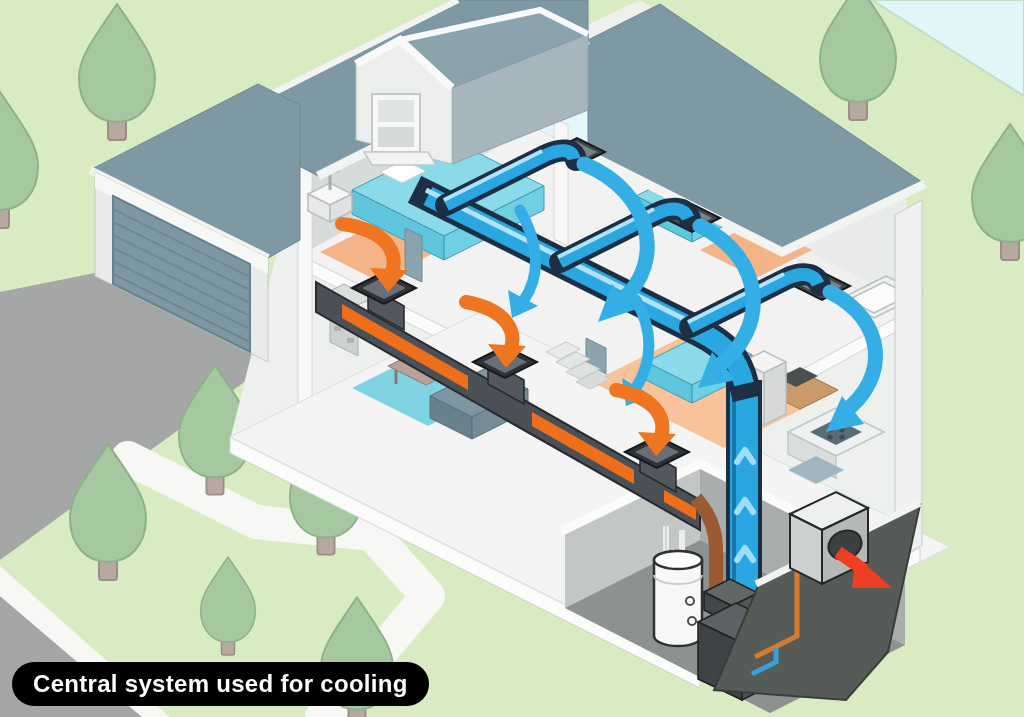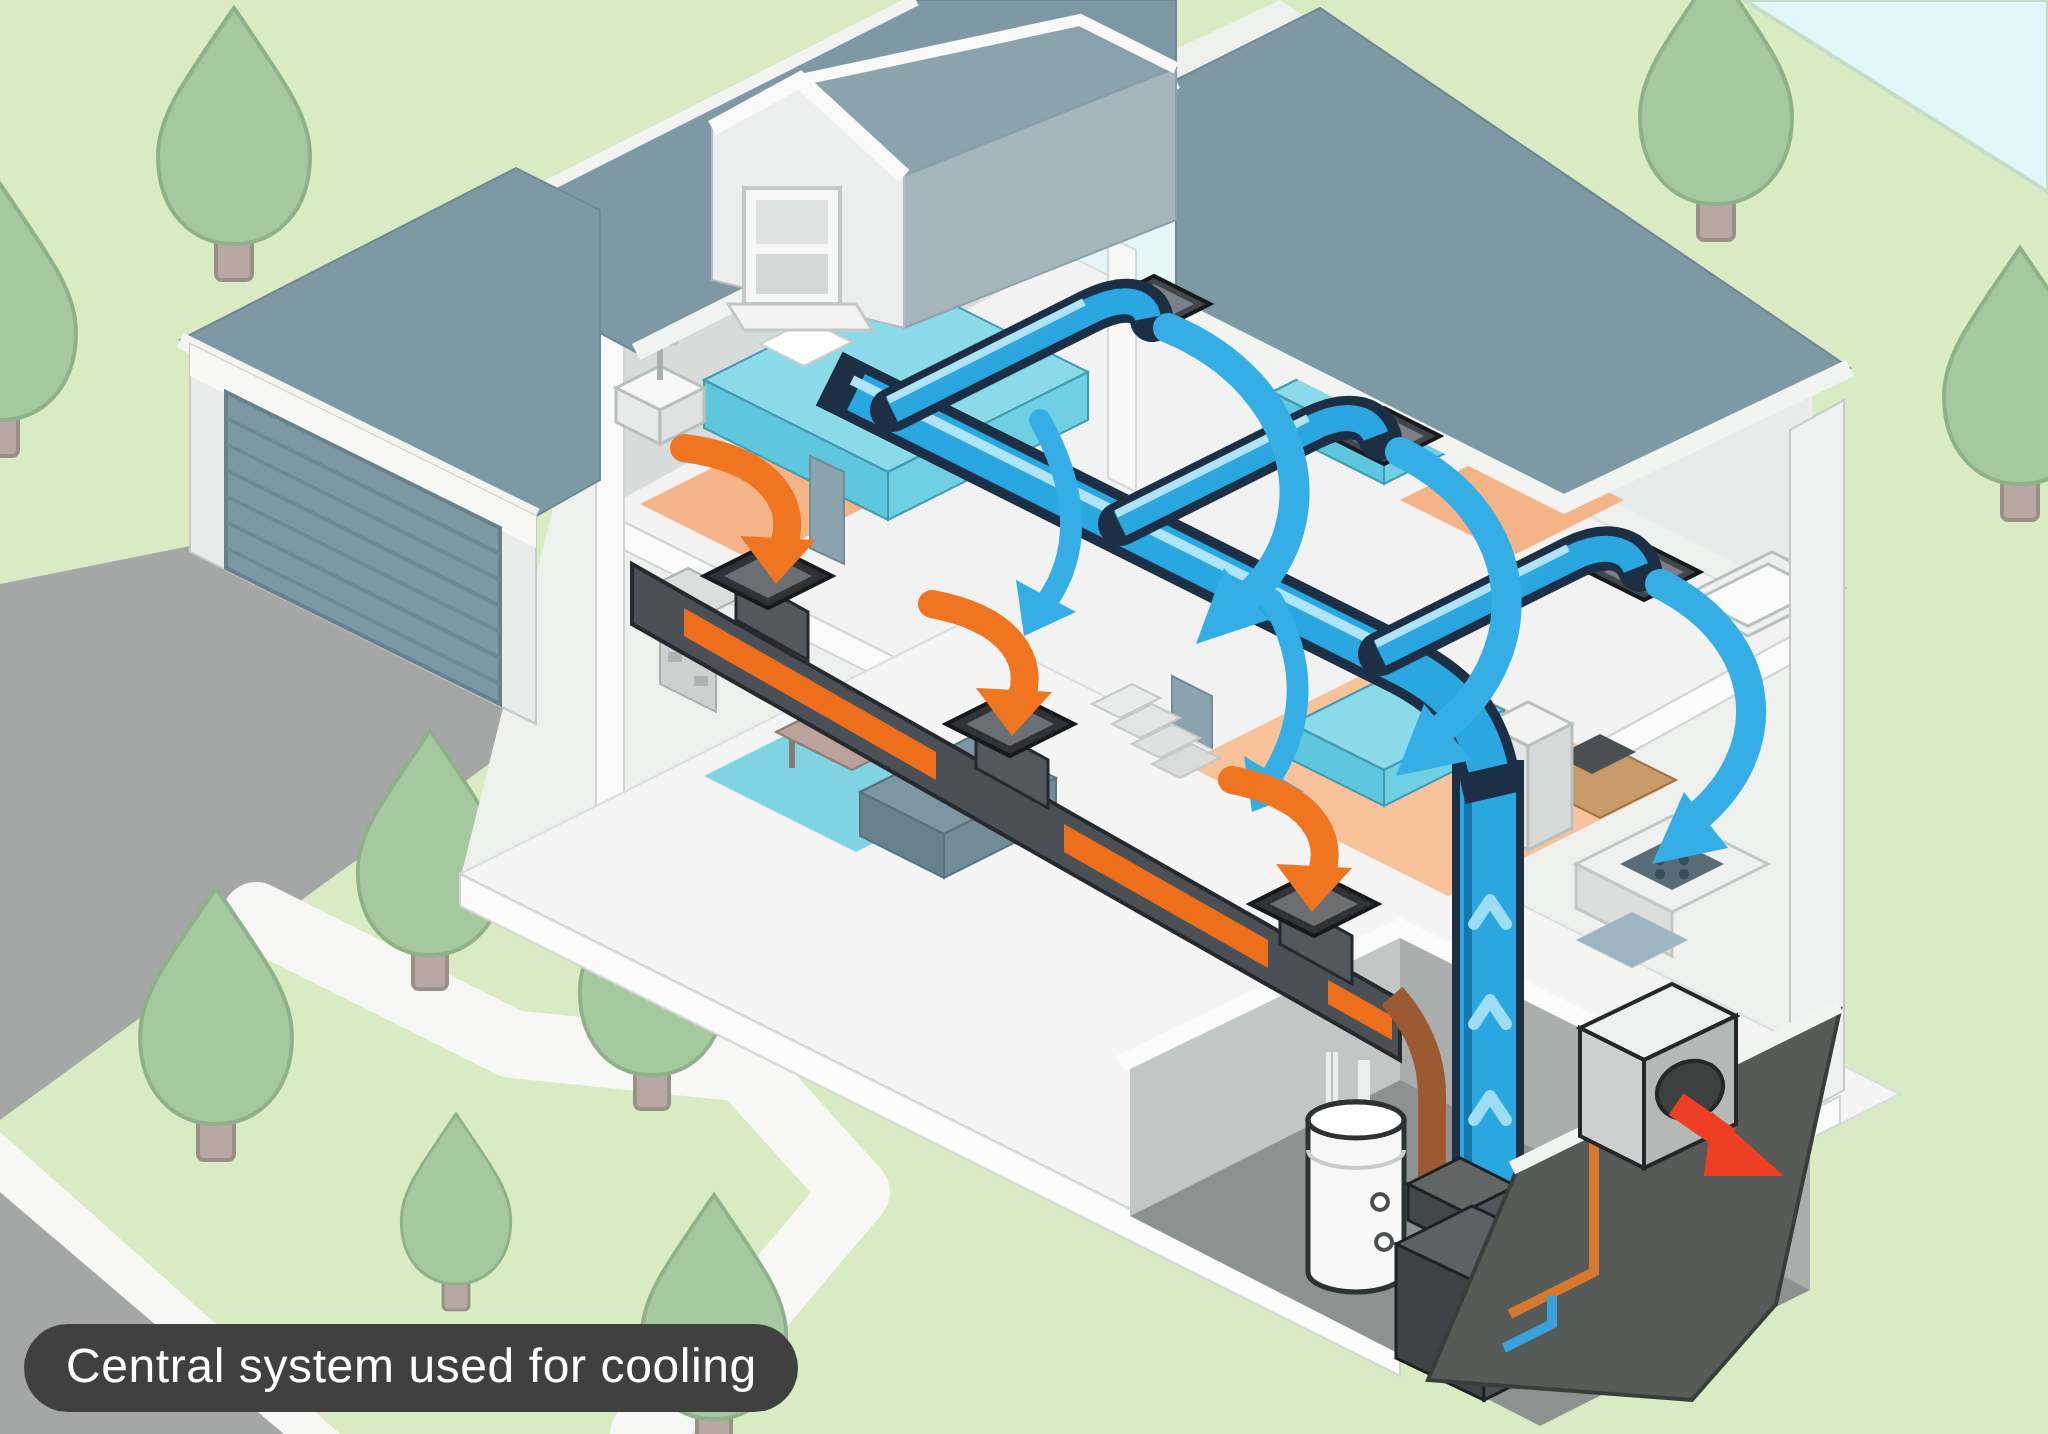--- a/index.html
+++ b/index.html
@@ -1,21 +1,21 @@
 <!DOCTYPE html>
 <html><head>
 <meta charset="utf-8">
 <style>
   html,body{margin:0;padding:0;background:#d8ebc2;}
   .stage{position:relative;width:1024px;height:717px;overflow:hidden;font-family:"Liberation Sans",sans-serif;}
   .stage svg{position:absolute;left:0;top:0;}
   .caption-badge{
     position:absolute;left:12px;top:662px;height:44px;line-height:44px;
-    padding:0 21px;border-radius:22px;background:#404040;color:#ffffff;
-    font-size:24px;font-weight:normal;letter-spacing:.3px;white-space:nowrap;
+    padding:0 21px;border-radius:22px;background:#000000;color:#ffffff;
+    font-size:24px;font-weight:bold;letter-spacing:.3px;white-space:nowrap;
   }
 </style>
 </head>
 <body>
 
 <div class="stage">
 <svg width="1024" height="717" viewBox="0 0 1024 717" xmlns="http://www.w3.org/2000/svg">
 
   <g>
     <rect x="0" y="0" width="1024" height="717" fill="#d8ebc2"></rect>

